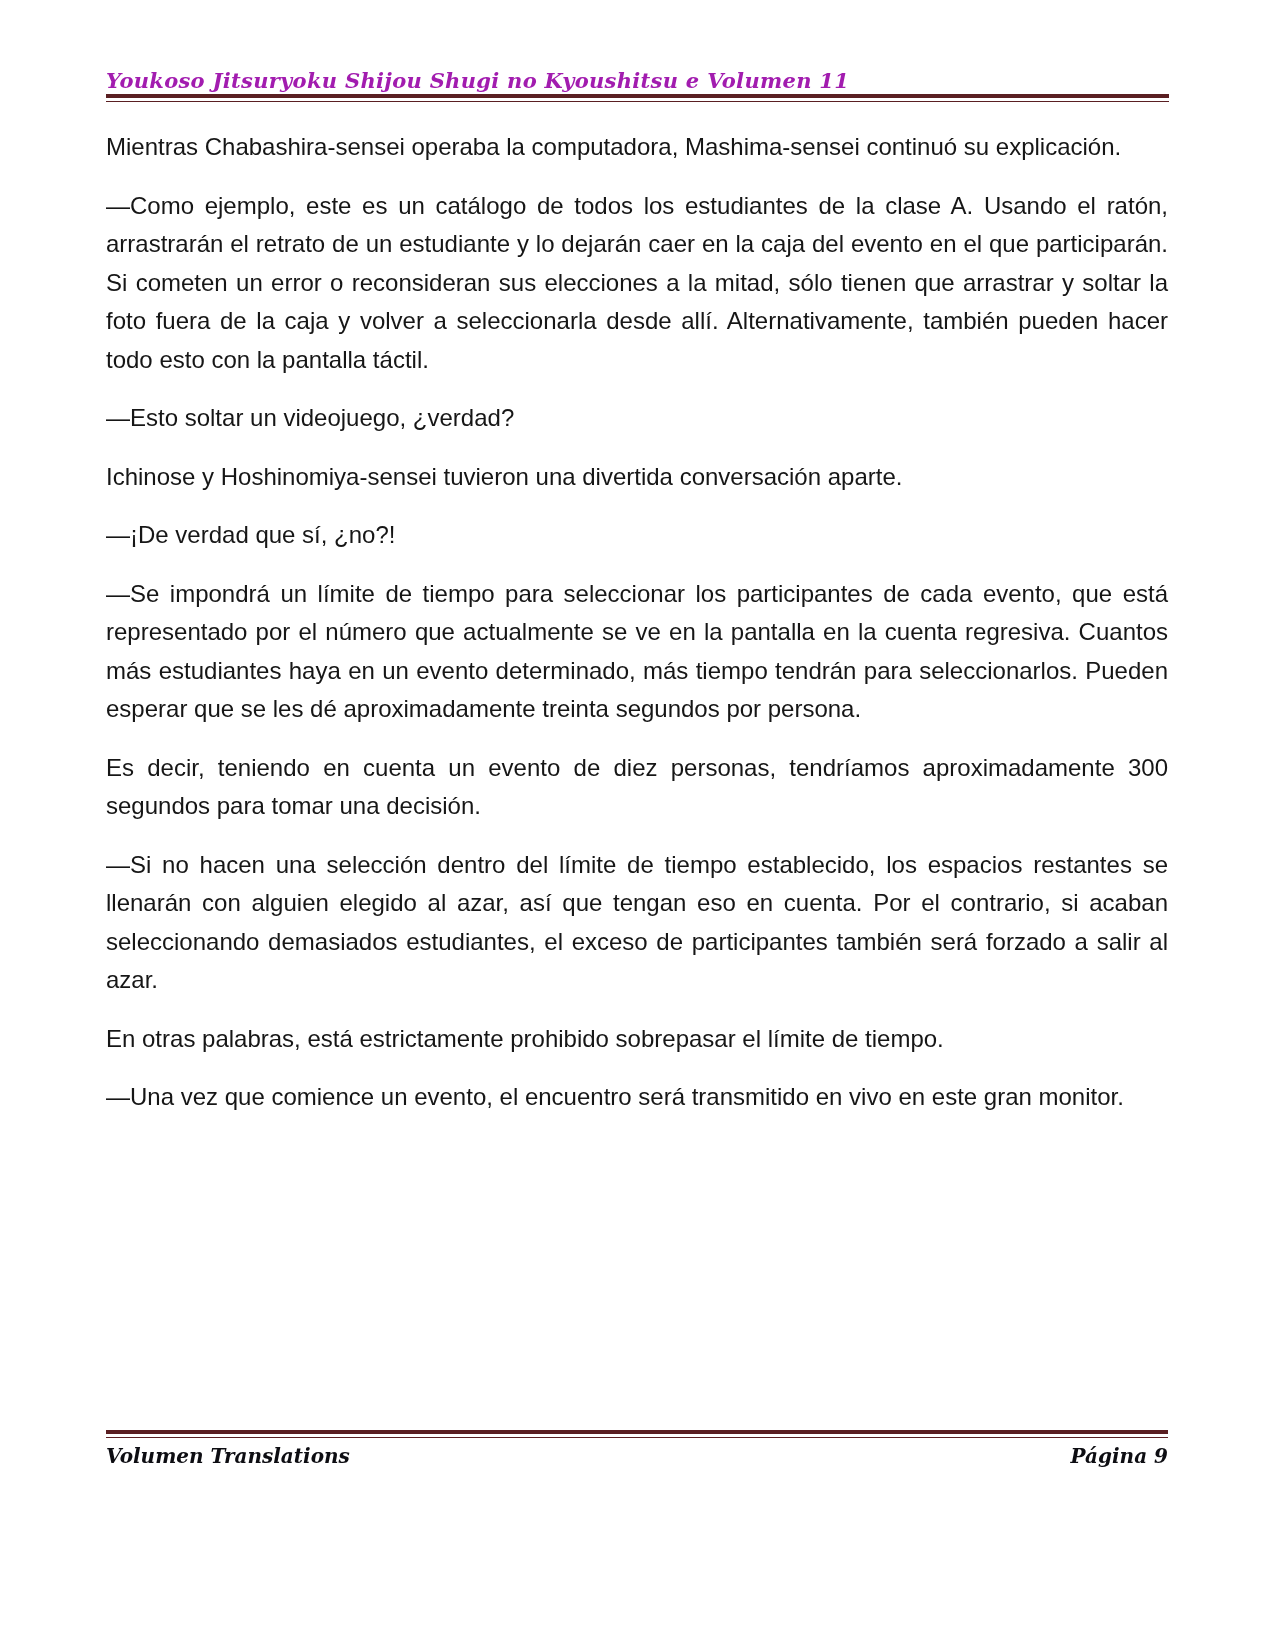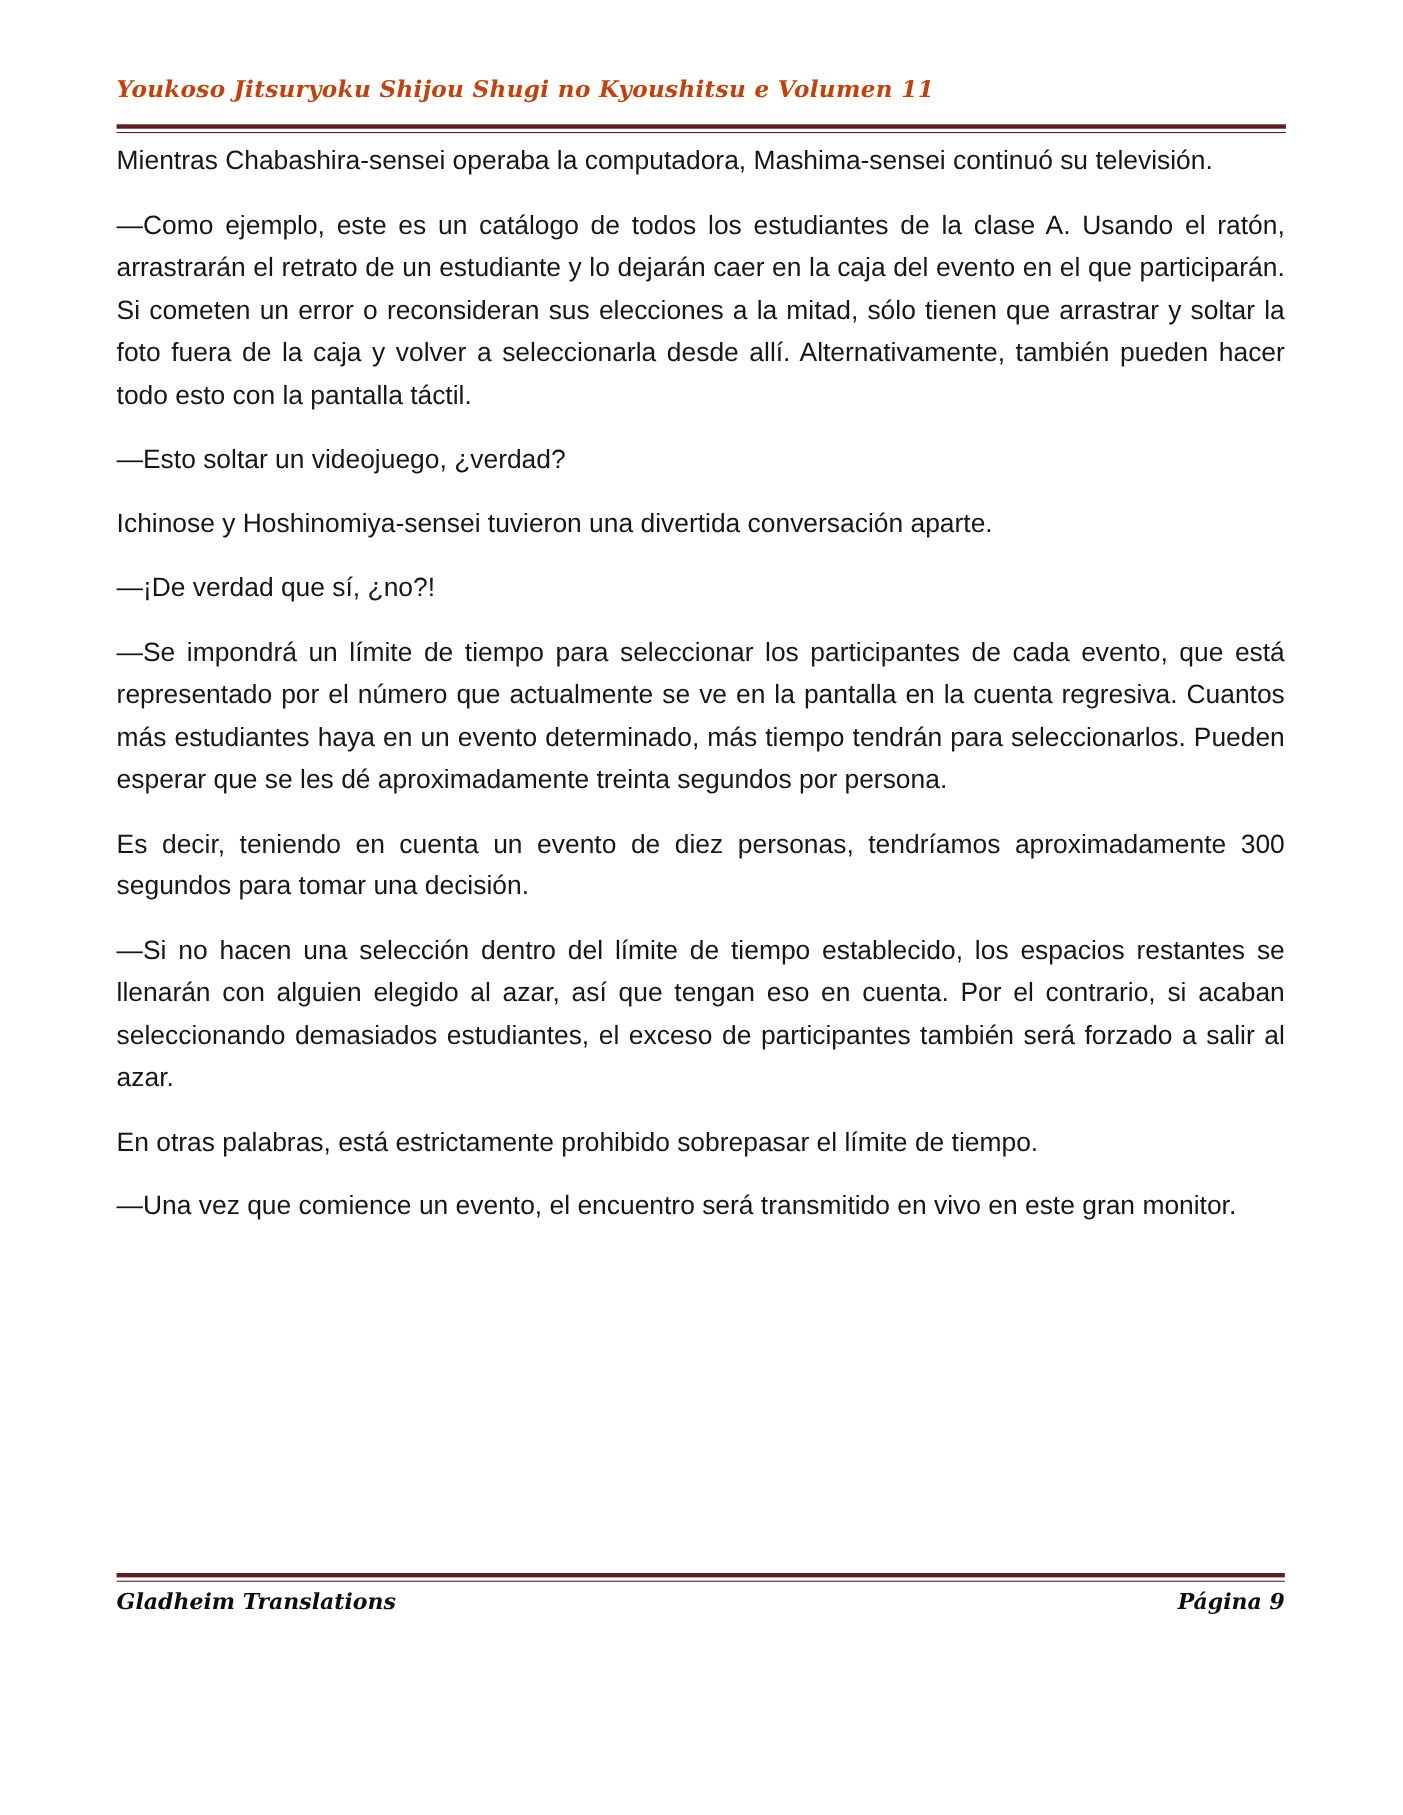--- a/index.html
+++ b/index.html
@@ -22,22 +22,22 @@
     top: 68px;
     left: 106px;
     right: 106px;
   }
   .header-title {
     font-family: "DejaVu Serif", serif;
     font-weight: bold;
     font-style: italic;
     font-size: 21px;
     letter-spacing: 0.3px;
-    color: #c2410c;
-    padding-bottom: 20px;
+    color: #a21caf;
+    padding-bottom: 1px;
   }
   .rule {
     height: 3px;
     border-top: 4px solid #5a1f22;
     border-bottom: 1.5px solid #5a1f22;
   }
   .content {
     position: absolute;
     top: 128px;
     left: 106px;
@@ -76,33 +76,33 @@
 <body>
 
 <div class="page">
 
   <div class="header">
     <div class="header-title">Youkoso Jitsuryoku Shijou Shugi no Kyoushitsu e Volumen 11</div>
     <div class="rule"></div>
   </div>
 
   <div class="content">
-    <p class="para">Mientras Chabashira-sensei operaba la computadora, Mashima-sensei continuó su televisión.</p>
+    <p class="para">Mientras Chabashira-sensei operaba la computadora, Mashima-sensei continuó su explicación.</p>
     <p class="para indent">—Como ejemplo, este es un catálogo de todos los estudiantes de la clase A. Usando el ratón, arrastrarán el retrato de un estudiante y lo dejarán caer en la caja del evento en el que participarán. Si cometen un error o reconsideran sus elecciones a la mitad, sólo tienen que arrastrar y soltar la foto fuera de la caja y volver a seleccionarla desde allí. Alternativamente, también pueden hacer todo esto con la pantalla táctil.</p>
     <p class="para indent">—Esto soltar un videojuego, ¿verdad?</p>
     <p class="para">Ichinose y Hoshinomiya-sensei tuvieron una divertida conversación aparte.</p>
     <p class="para indent">—¡De verdad que sí, ¿no?!</p>
     <p class="para indent">—Se impondrá un límite de tiempo para seleccionar los participantes de cada evento, que está representado por el número que actualmente se ve en la pantalla en la cuenta regresiva. Cuantos más estudiantes haya en un evento determinado, más tiempo tendrán para seleccionarlos. Pueden esperar que se les dé aproximadamente treinta segundos por persona.</p>
     <p class="para">Es decir, teniendo en cuenta un evento de diez personas, tendríamos aproximadamente 300 segundos para tomar una decisión.</p>
     <p class="para indent">—Si no hacen una selección dentro del límite de tiempo establecido, los espacios restantes se llenarán con alguien elegido al azar, así que tengan eso en cuenta. Por el contrario, si acaban seleccionando demasiados estudiantes, el exceso de participantes también será forzado a salir al azar.</p>
     <p class="para">En otras palabras, está estrictamente prohibido sobrepasar el límite de tiempo.</p>
     <p class="para indent">—Una vez que comience un evento, el encuentro será transmitido en vivo en este gran monitor.</p>
   </div>
 
   <div class="footer">
     <div class="rule"></div>
     <div class="footer-row">
-      <span class="footer-text">Gladheim Translations</span>
+      <span class="footer-text">Volumen Translations</span>
       <span class="footer-text">Página 9</span>
     </div>
   </div>
 
 </div>
 
 </body></html>

